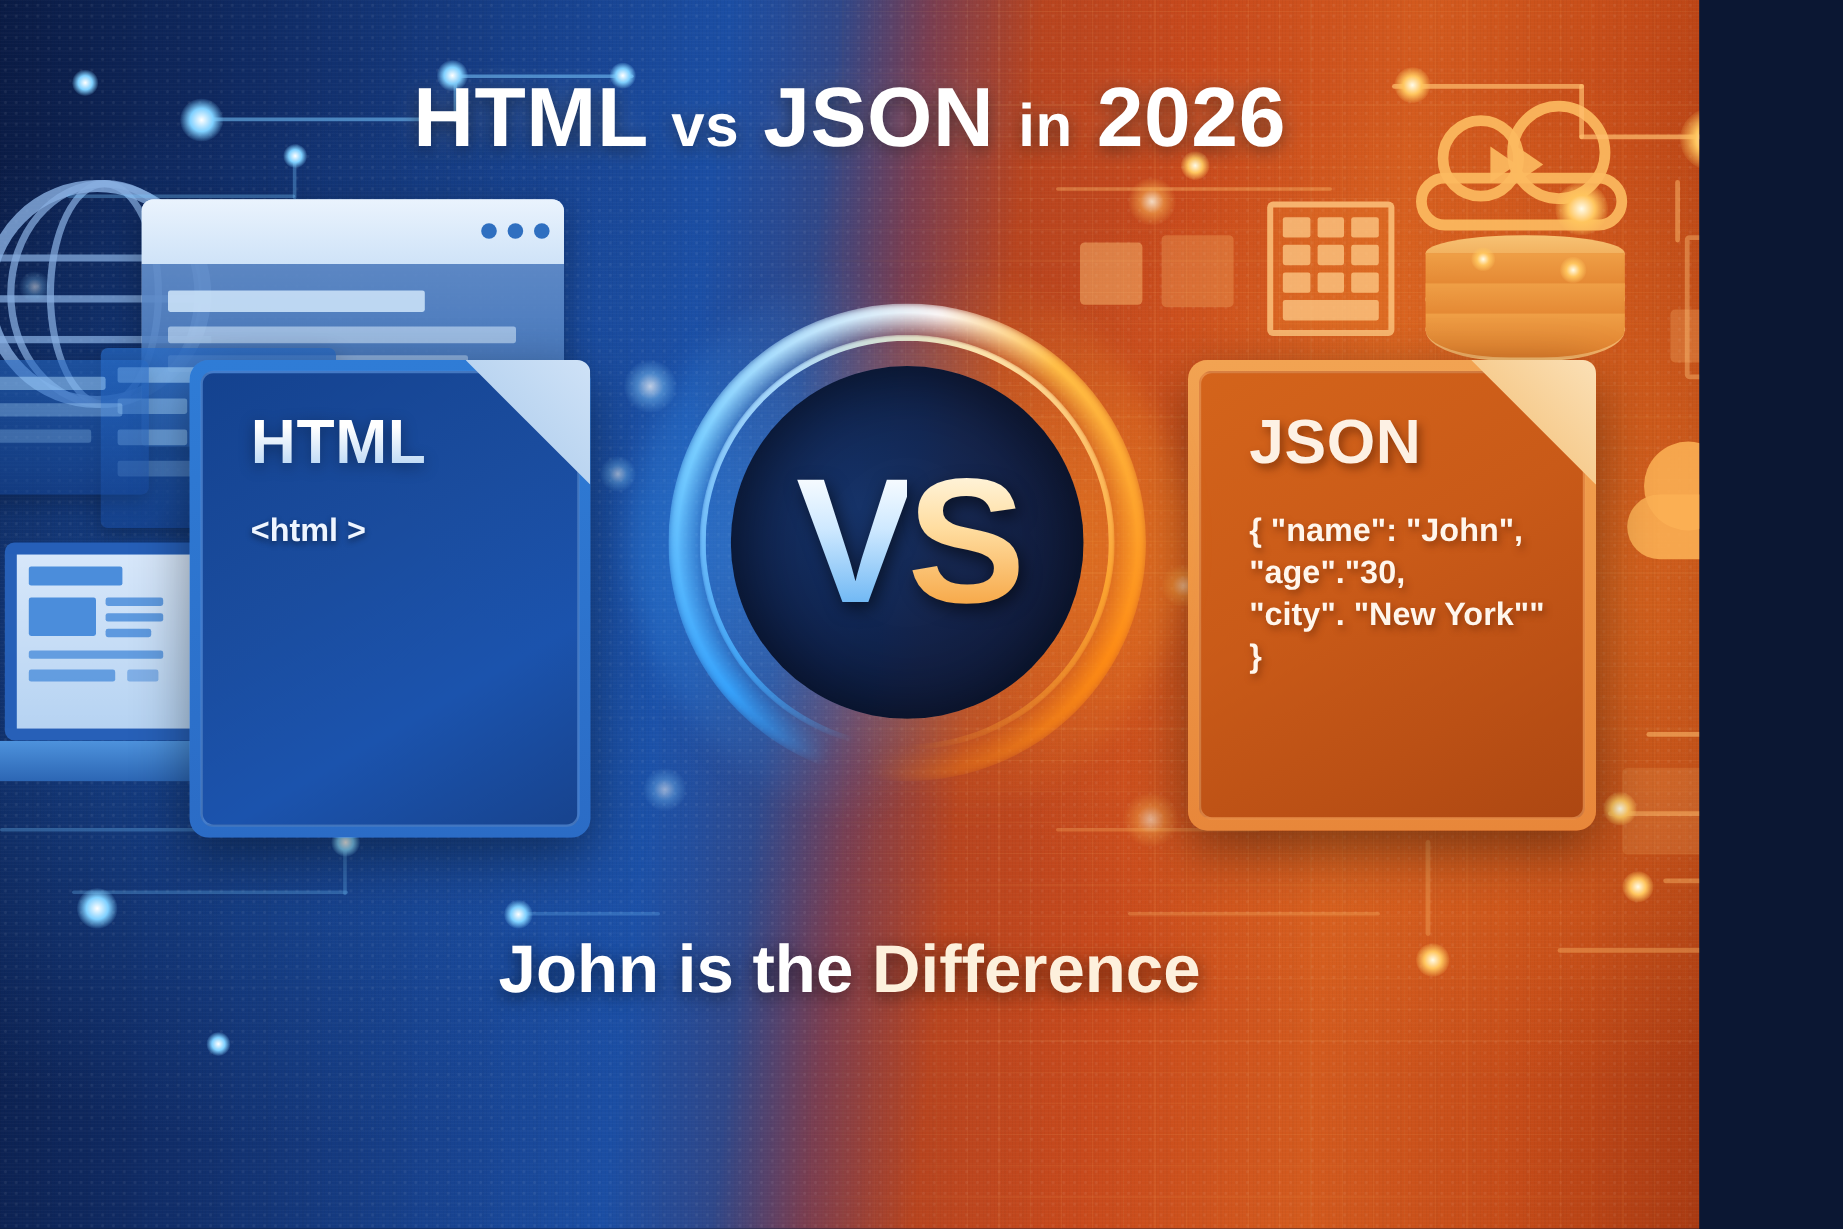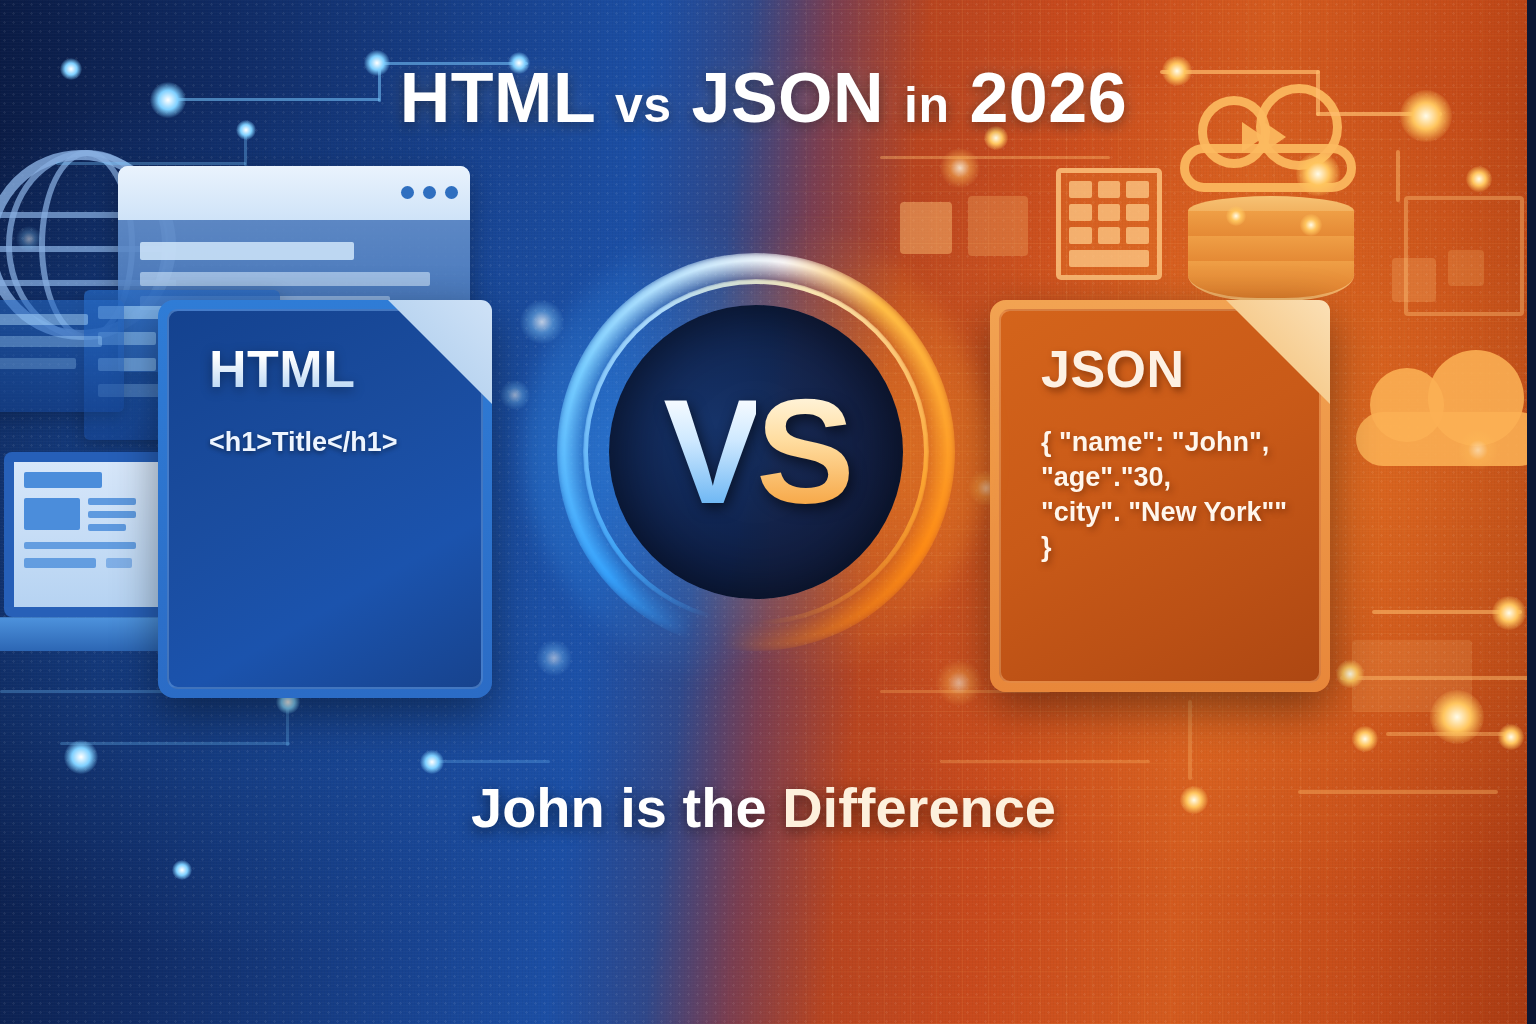--- a/index.html
+++ b/index.html
@@ -1,20 +1,20 @@
 <!DOCTYPE html>
 <html><head>
 <meta charset="utf-8">
 <style>
   * { margin:0; padding:0; box-sizing:border-box; }
   html,body { width:1536px; height:1024px; overflow:hidden; background:#0b1733; }
   body { font-family:"Liberation Sans", sans-serif; }
 
   #stage {
-    position:relative; width:1527px; height:1024px; overflow:hidden;
+    position:relative; width:1416px; height:1024px; overflow:hidden;
     background:
       radial-gradient(ellipse 760px 620px at 250px 520px, rgba(31,96,190,.55) 0%, rgba(31,96,190,0) 70%),
       radial-gradient(ellipse 700px 600px at 1280px 480px, rgba(247,140,40,.45) 0%, rgba(247,140,40,0) 70%),
       linear-gradient(96deg,
         #0a1b44 0%, #0f2a63 14%, #17418d 30%, #1b4ea4 40%,
         #2f4789 46%, #7a3d50 51%, #b8441f 57%,
         #c8491c 66%, #d35a1e 78%, #c44a18 90%, #a93a12 100%);
     padding-left: 19px;
   }
 
@@ -452,21 +452,21 @@
     <span class="sm">vs</span>
     <span>JSON</span>
     <span class="sm">in</span>
     <span>2026</span>
   </div>
 
   <div class="card" id="card-html">
     <div class="inner">
       <div class="ttl">HTML</div>
       <div class="code">
-        <div>&lt;h1&gt;Title&lt;/h1&gt;</div>
+        <div>&lt;html &gt;</div>
       </div>
     </div>
     <div class="fold"></div>
   </div>
 
   <div class="card" id="card-json">
     <div class="inner">
       <div class="ttl">JSON</div>
       <div class="code">
         <div>{ "name": "John",</div>

